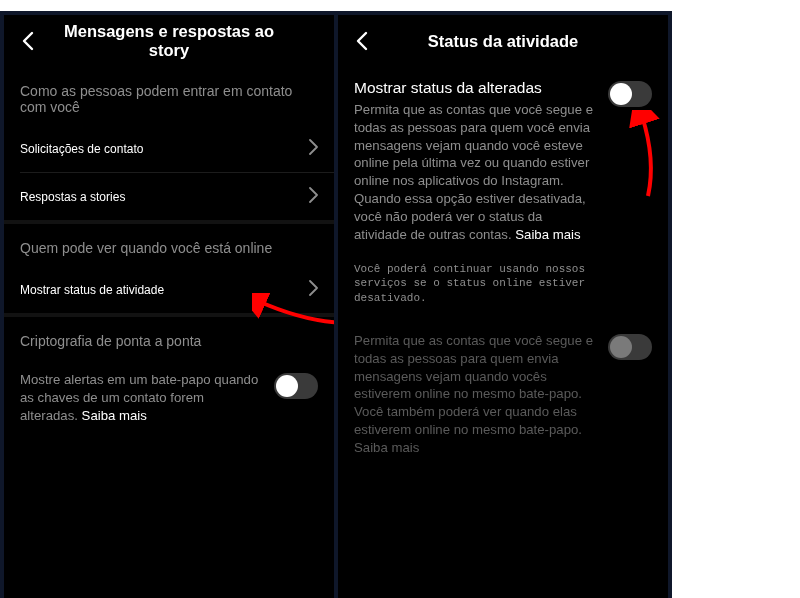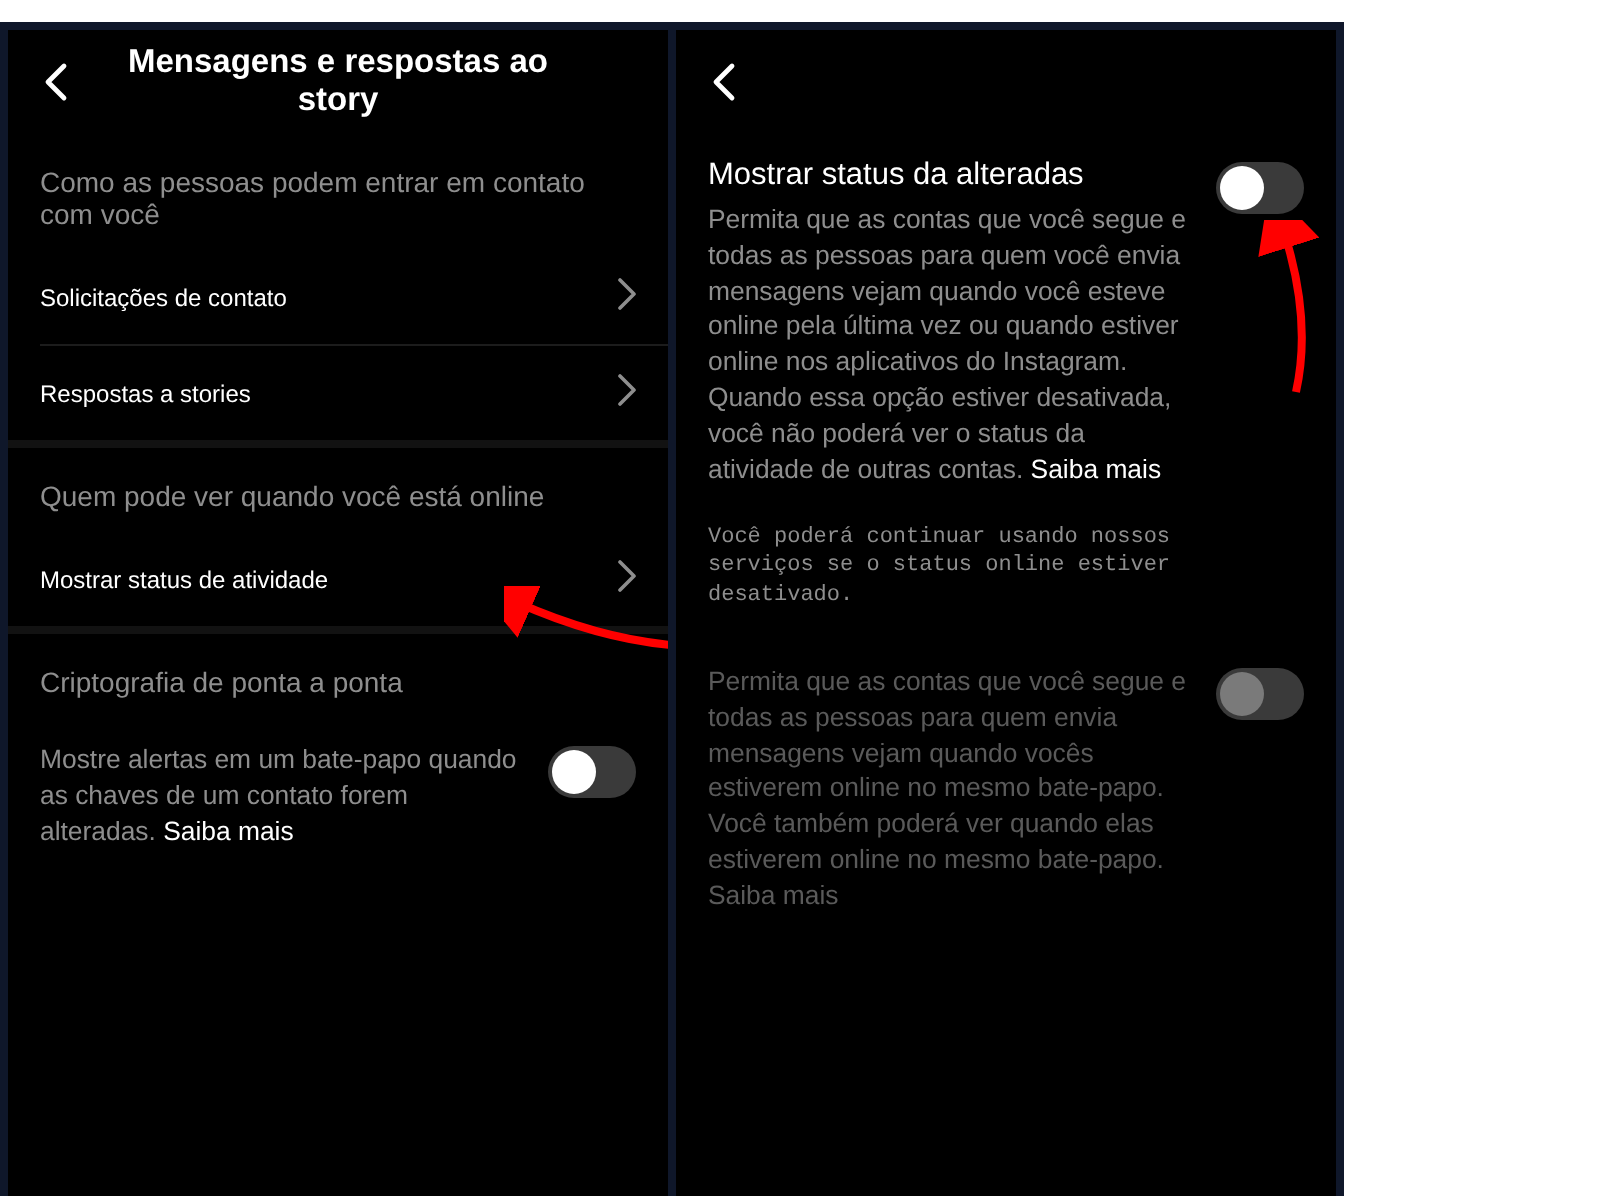--- a/index.html
+++ b/index.html
@@ -202,20 +202,21 @@
     </div>
   </div>
 
   <div class="screen">
     <div class="header">
       <div class="back-btn">
         <svg width="14" height="20" viewBox="0 0 14 20">
             <polyline points="11,2 3,10 11,18" fill="none" stroke="#fff" stroke-width="2.4" stroke-linecap="round" stroke-linejoin="round"></polyline>
           </svg>
       </div>
+      <div class="header-title">Status da atividade</div>
     </div>
 
     <div class="toggle-block">
       <div class="toggle-text">
         <div class="toggle-title">Mostrar status da alteradas</div>
         <div class="toggle-desc"><span>Permita que as contas que você segue e todas as pessoas para quem você envia mensagens vejam quando você esteve online pela última vez ou quando estiver online nos aplicativos do Instagram. Quando essa opção estiver desativada, você não poderá ver o status da atividade de outras contas. </span><span class="more">Saiba mais</span></div>
       </div>
       <div class="toggle off">
           <div class="knob"></div>
         </div>

